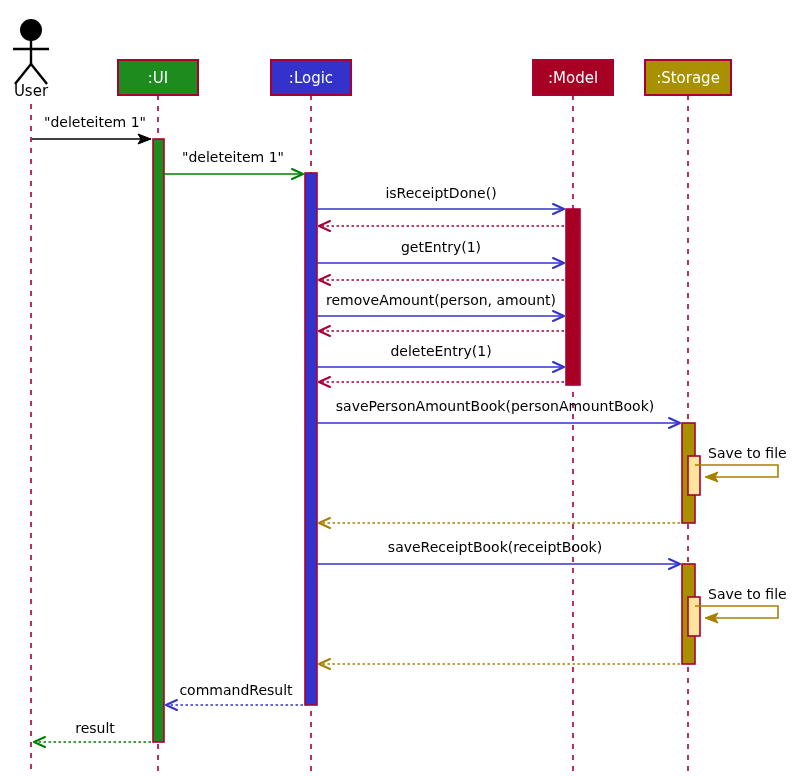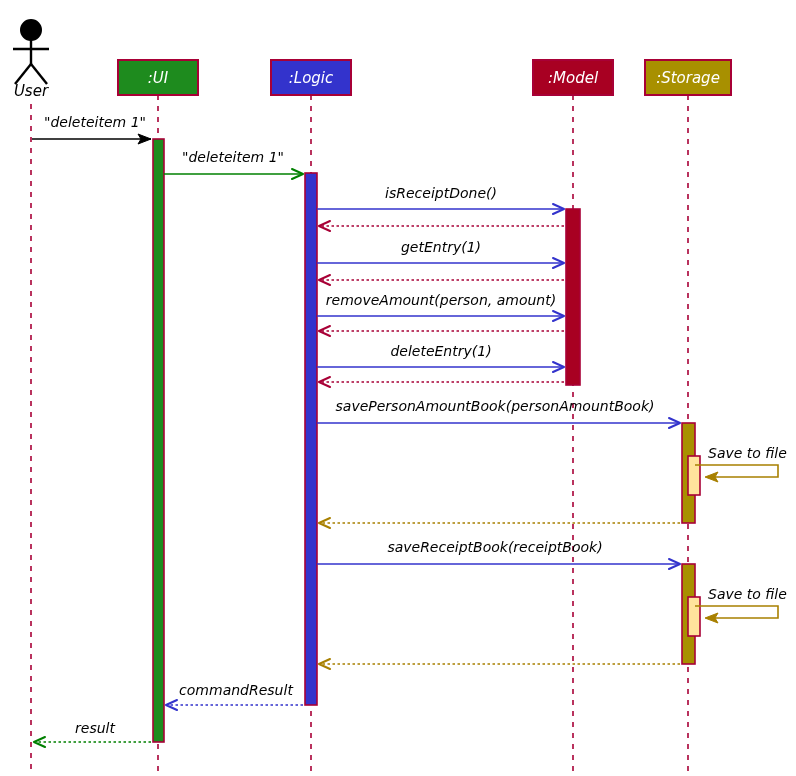--- a/index.html
+++ b/index.html
@@ -11,21 +11,20 @@
   body {
     width: 796px;
     height: 776px;
     font-family: "DejaVu Sans", "Liberation Sans", sans-serif;
     overflow: hidden;
   }
   #diagram-root {
     position: relative;
     width: 748px;
     height: 776px;
-    font-style: italic;
   }
   svg#seq-svg {
     display: block;
     width: 796px;
     height: 776px;
     background: #ffffff;
   }
   .lifeline-dash {
     stroke: #A80036;
     stroke-width: 1.6;

